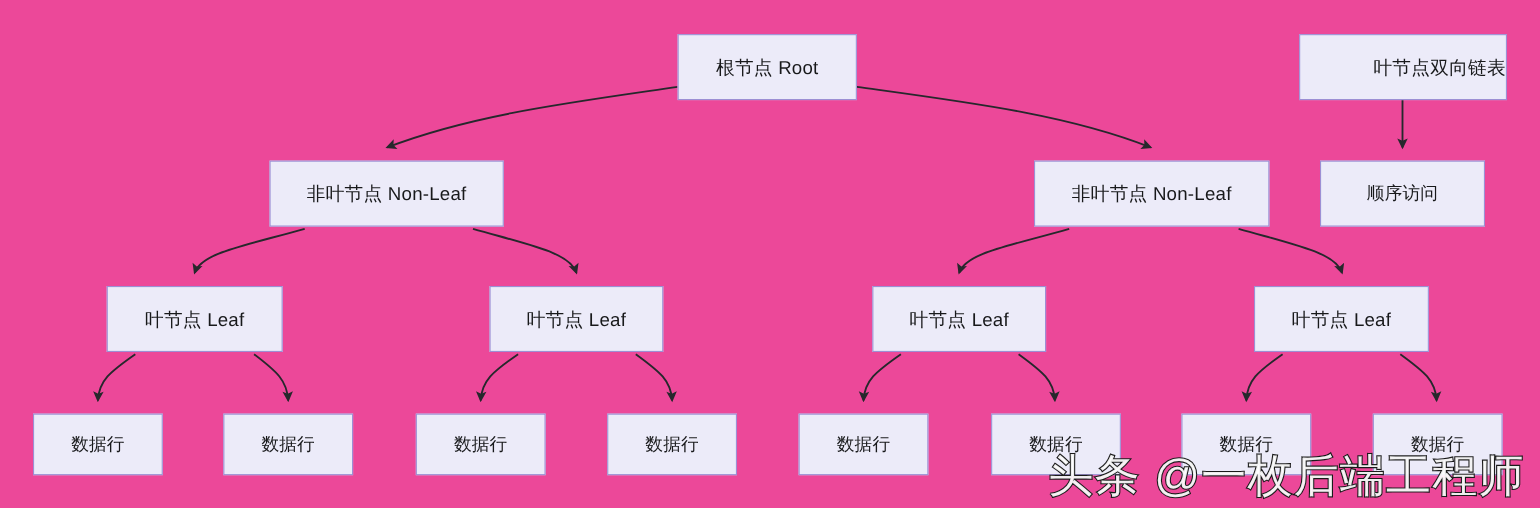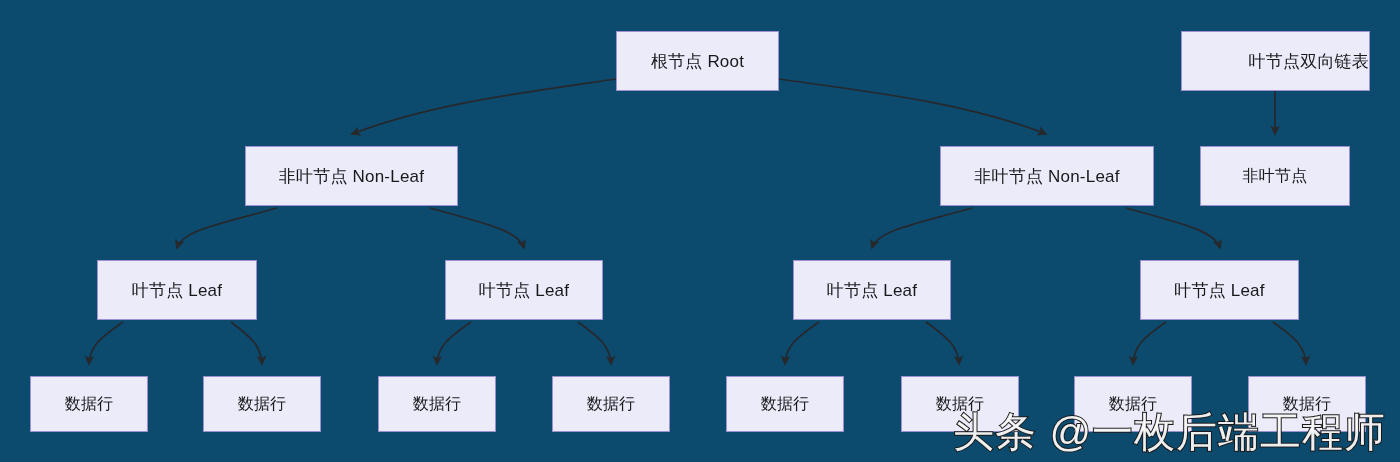--- a/index.html
+++ b/index.html
@@ -7,21 +7,21 @@
     padding: 0;
     background: #ffffff;
   }
   body {
     font-family: "Liberation Sans", "DejaVu Sans", sans-serif;
   }
   #canvas {
     position: relative;
     width: 1400px;
     height: 462px;
-    background: #0c4a6e;
+    background: #ec4899;
     overflow: hidden;
   }
   #edges {
     position: absolute;
     left: 0;
     top: 0;
     width: 1400px;
     height: 462px;
     pointer-events: none;
   }
@@ -135,19 +135,19 @@
       <div class="node small" style="left: 1074px; top: 376px; width: 118px; height: 56px; background: rgb(236, 235, 249); border-color: rgb(156, 143, 212); color: rgb(24, 25, 27);">
         <span>数据行</span>
       </div>
       <div class="node small" style="left: 1248px; top: 376px; width: 118px; height: 56px; background: rgb(236, 235, 249); border-color: rgb(156, 143, 212); color: rgb(24, 25, 27);">
         <span>数据行</span>
       </div>
       <div class="node" style="left: 1181px; top: 31px; width: 189px; height: 60px; background: rgb(236, 235, 249); border-color: rgb(156, 143, 212); color: rgb(24, 25, 27); justify-content: flex-end;">
         <span>叶节点双向链表</span>
       </div>
       <div class="node small" style="left: 1200px; top: 146px; width: 150px; height: 60px; background: rgb(236, 235, 249); border-color: rgb(156, 143, 212); color: rgb(24, 25, 27);">
-        <span>非叶节点</span>
+        <span>顺序访问</span>
       </div>
     </div>
 
   <div id="watermark">头条 @一枚后端工程师</div>
 
 </div>
 
 </body></html>

